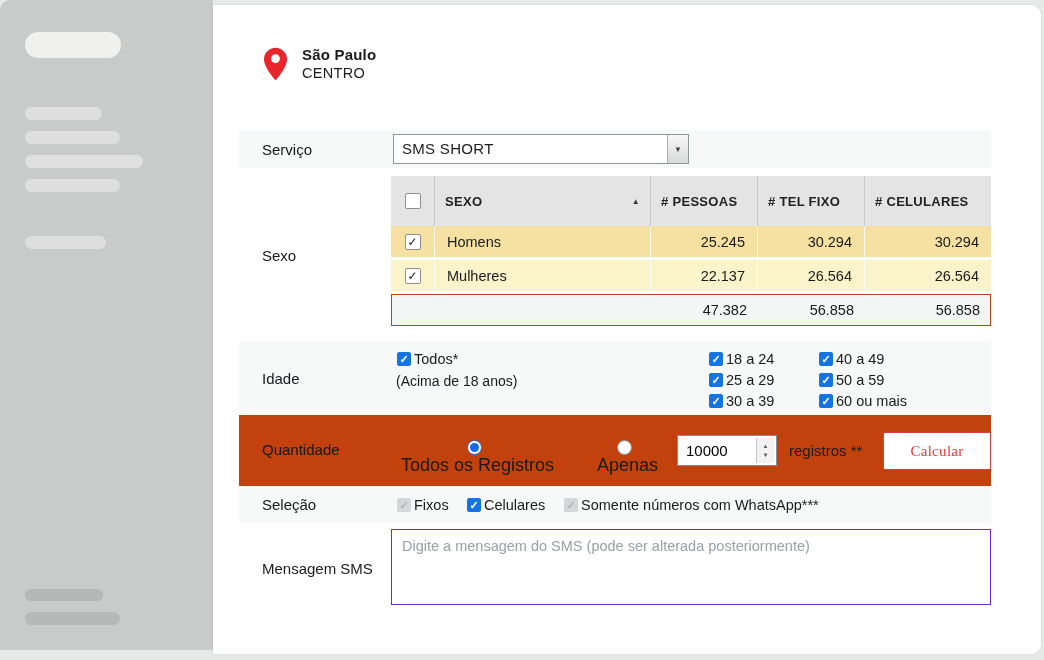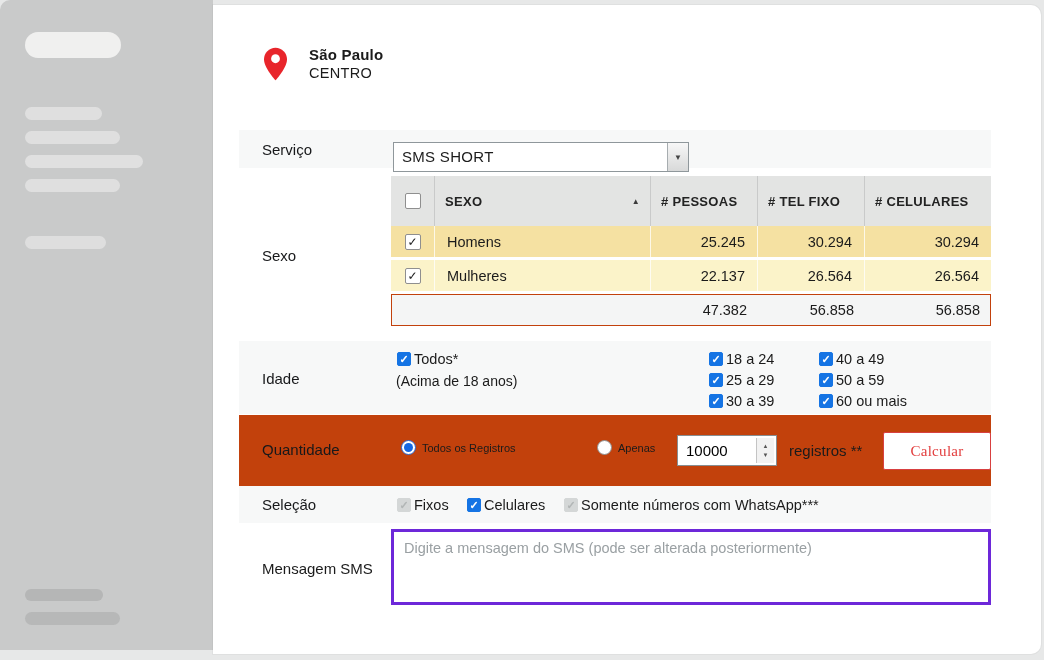--- a/index.html
+++ b/index.html
@@ -30,33 +30,33 @@
   
   .card {
     position:absolute; left:213px; top:5px; width:828px; height:649px;
     background:#ffffff; border-radius:0 10px 10px 0;
     box-shadow:0 0 0 1px rgba(0,0,0,0.03);
   }
 
   
   .loc { position:absolute; left:51px; top:42px; display:flex; align-items:flex-start; }
   .loc svg { display:block; }
-  .loc-text { margin-left:22px; line-height:1.1; }
+  .loc-text { margin-left:15px; line-height:1.1; }
   .loc-city { font-weight:bold; font-size:15px; letter-spacing:0.2px; }
   .loc-district { font-size:14.5px; margin-top:2px; letter-spacing:0.3px; }
 
   
   .band { position:absolute; left:26px; width:752px; background:#f7f8f8; }
   .row-label { position:absolute; left:23px; font-size:15px; color:#17181a; white-space:nowrap; }
 
   
   .band.servico { top:125px; height:38px; }
   .band.servico .row-label { top:11px; }
   .combobox {
-    position:absolute; left:154px; top:12px; width:296px; height:30px;
+    position:absolute; left:154px; top:4px; width:296px; height:30px;
     background:#fff; border:1px solid #8f979b; display:flex; align-items:stretch;
   }
   .combobox .value { flex:1; font-size:15px; padding:5px 0 0 8px; letter-spacing:0.3px; }
   .combobox .arrow-btn {
     width:21px; border-left:1px solid #a7adb0;
     background:linear-gradient(#f7f7f7,#d8d9d9);
     display:flex; align-items:center; justify-content:center;
     font-size:8px; color:#444; cursor:pointer;
   }
 
@@ -106,21 +106,21 @@
   .age-col.c2 { left:580px; }
   .age-col .cb-line { position:static; }
 
   
   .quant { position:absolute; left:26px; top:410px; width:752px; height:72px; background:#c2410c; }
   .quant .row-label { top:26px; }
   .radio { width:15px; height:15px; border-radius:50%; background:#fff; display:inline-block; flex:none; cursor:pointer; }
   .radio.on { border:1px solid #2d62c8; position:relative; }
   .radio.on::after { content:""; position:absolute; left:2px; top:2px; width:9px; height:9px; border-radius:50%; background:#1567e2; }
   .radio.off { border:1px solid #8f8f8f; }
-  .radio-line { position:absolute; display:flex; align-items:center; font-size:11px; white-space:nowrap; }
+  .radio-line { position:absolute; display:flex; align-items:center; font-size:18px; white-space:nowrap;flex-direction:column; }
   .radio-line .radio { margin-right:6px; }
   .amount-input {
     position:absolute; left:438px; top:20px; width:100px; height:31px;
     border:1px solid #878e92; background:#fff; font-size:15px;
     font-family:"Liberation Sans", sans-serif; padding:0 24px 0 8px;
   }
   .spinner {
     position:absolute; left:517px; top:23px; width:18px; height:25px;
     border-left:1px solid #c4c4c4; background:#f2f2f2;
     display:flex; flex-direction:column; align-items:center; justify-content:center;
@@ -136,21 +136,21 @@
 
   
   .band.selecao { top:481px; height:37px; }
   .band.selecao .row-label { top:10px; }
   .band.selecao .cb-line { top:11px; }
 
   
   .msg-label { position:absolute; left:49px; top:555px; font-size:15px; }
   .sms-textarea {
     position:absolute; left:178px; top:524px; width:600px; height:76px;
-    border:3px solid #6d28d9; resize:none; font-size:14.5px;
+    border:1px solid #6d28d9; resize:none; font-size:14.5px;
     font-family:"Liberation Sans", sans-serif; padding:8px 10px; color:#333;
   }
   .sms-textarea::placeholder { color:#9aa0a3; }
 </style>
 </head>
 <body>
 
 <div class="sidebar">
   <div class="pill p1"></div>
   <div class="pill p2"></div>

